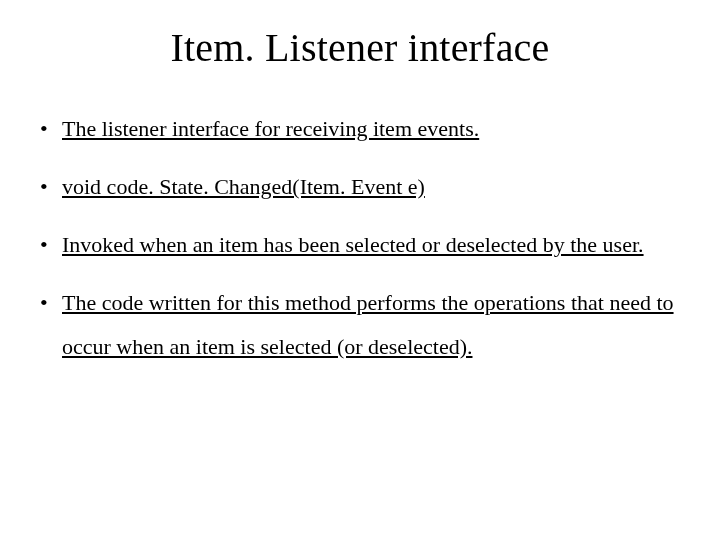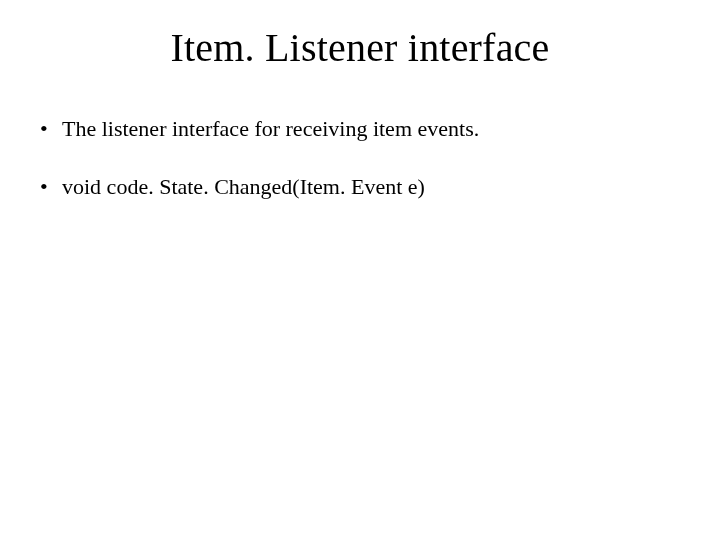--- a/index.html
+++ b/index.html
@@ -21,20 +21,21 @@
     text-align: center;
     font-size: 40px;
     font-weight: normal;
     margin: 4px 0 36px 0;
     letter-spacing: 0.2px;
   }
   ul.bullets {
     list-style: none;
     padding: 0;
     margin: 0 0 0 6px;
+    text-decoration: underline;
   }
   ul.bullets > li {
     position: relative;
     font-size: 22px;
     line-height: 2.0;
     padding-left: 26px;
     margin-bottom: 14px;
   }
   ul.bullets > li::before {
     content: "•";
@@ -46,14 +47,16 @@
   }
 </style>
 </head>
 <body>
 
 <div class="slide">
   <div class="title">Item. Listener interface</div>
   <ul class="bullets">
     <li><span>The listener interface for receiving item events.</span></li>
     <li><span>void code. State. Changed(Item. Event e)</span></li>
+    <li><span>Invoked when an item has been selected or deselected by the user.</span></li>
+    <li><span>The code written for this method performs the operations that need to occur when an item is selected (or deselected).</span></li>
   </ul>
 </div>
 
 </body></html>

